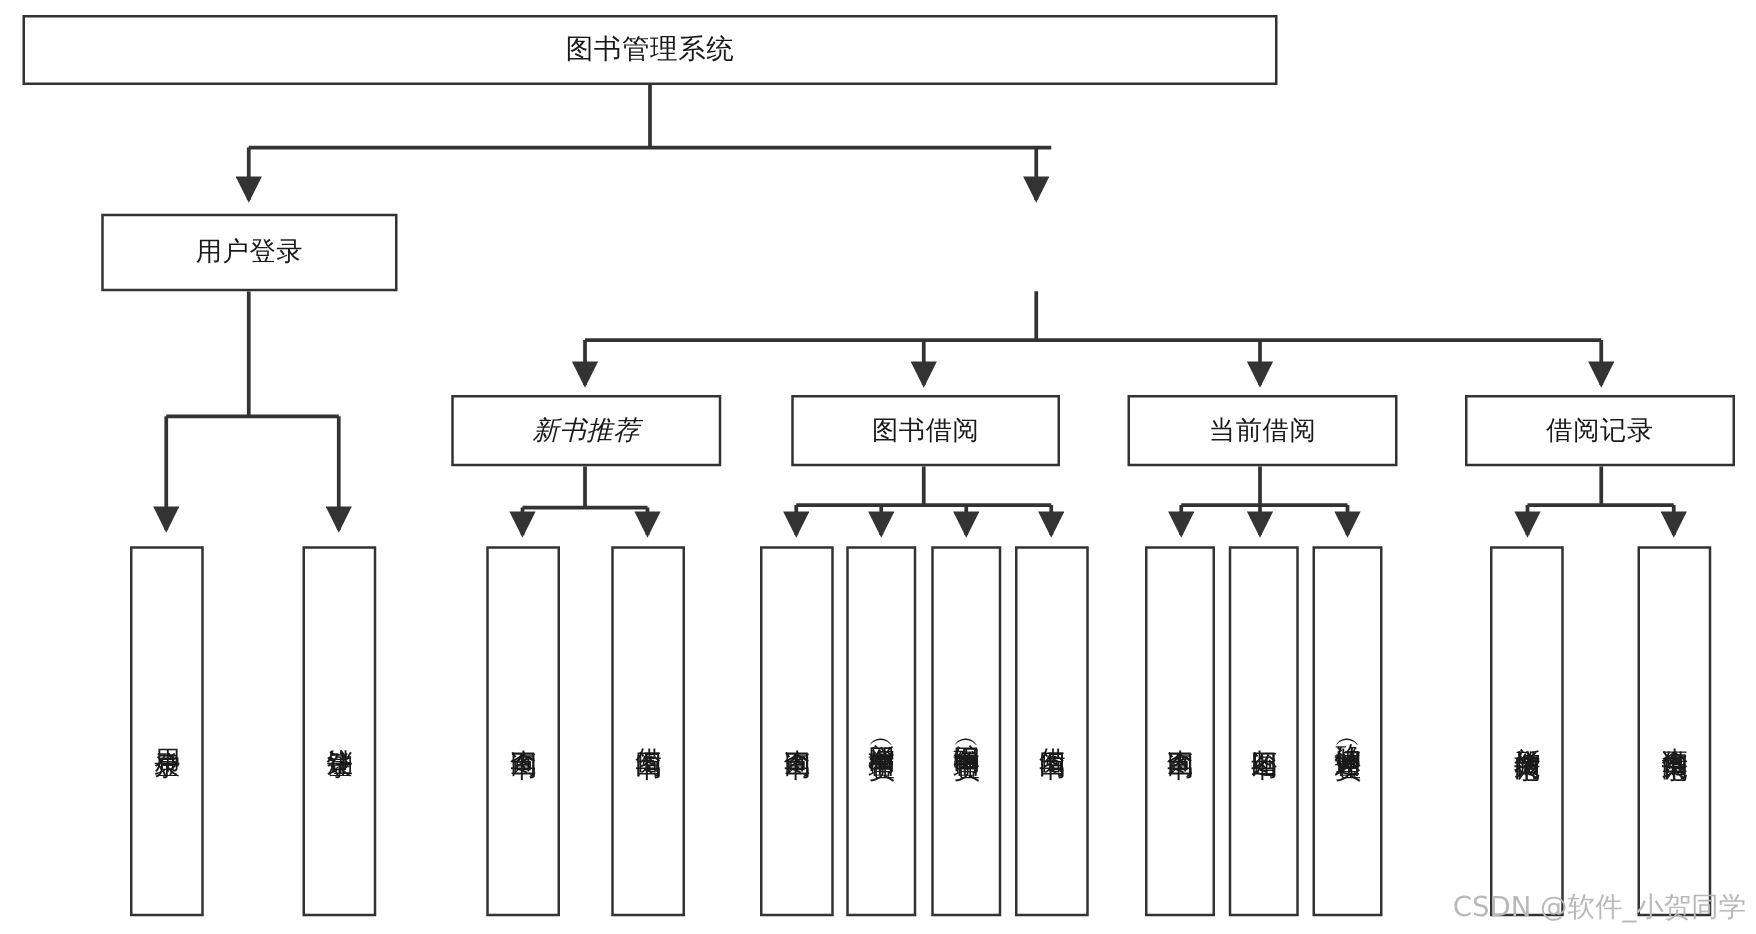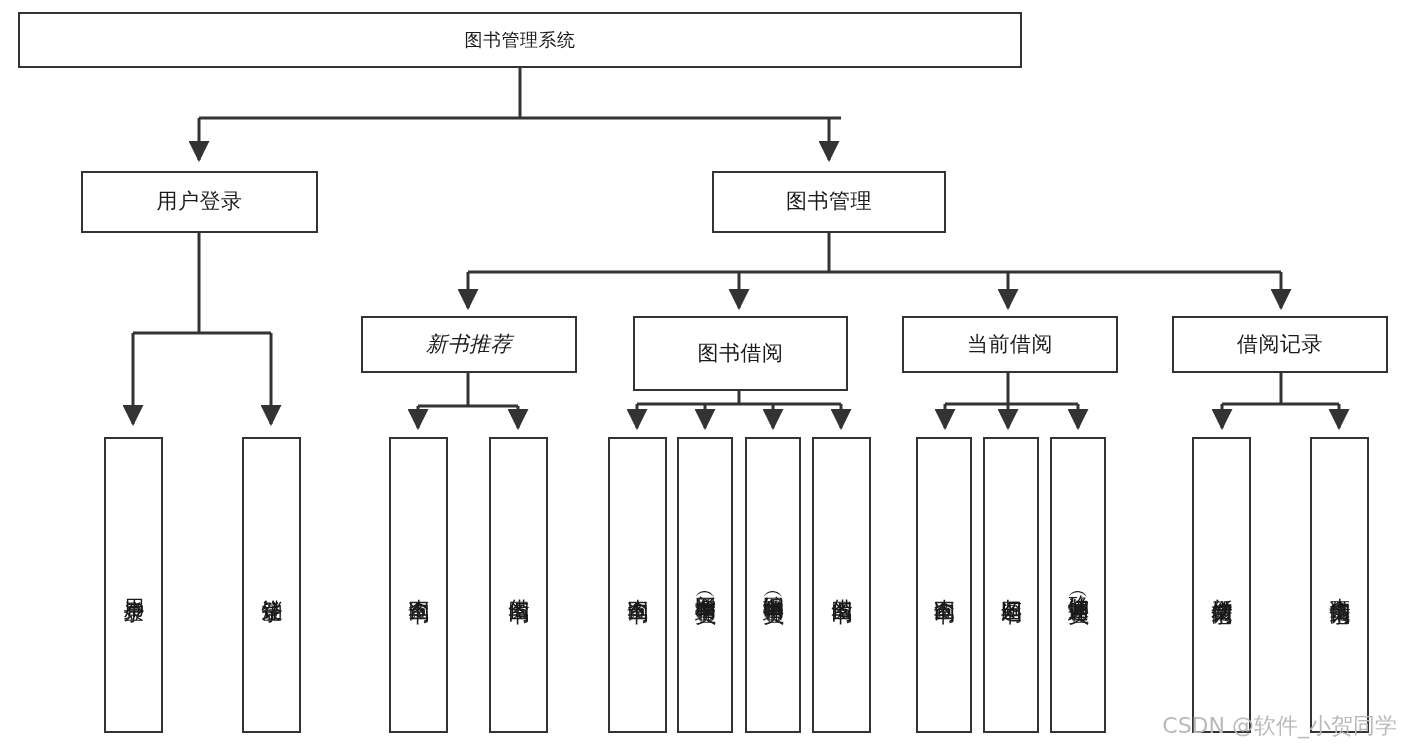--- a/index.html
+++ b/index.html
@@ -40,21 +40,21 @@
     display: block;
     text-align: center;
     line-height: 1.22;
     letter-spacing: 0.5px;
   }
   
   .node.h .label {
     writing-mode: horizontal-tb;
     font-size: 21px;
   }
-  .node.root .label { font-size: 18px; }
+  .node.root .label { font-size: 22px; }
   
   .node.v {
     align-items: center;
     justify-content: center;
     padding: 4px 0;
   }
   .node.v .label {
     writing-mode: vertical-rl;
     text-orientation: upright;
     font-size: 21px;
@@ -130,29 +130,26 @@
   </svg>
 
   <div class="node h root" style="left:18px; top:12px; width:1004px; height:56px;">
     <span class="label">图书管理系统</span>
   </div>
 
   <div class="node h" style="left:81px; top:171px; width:237px; height:62px;">
     <span class="label">用户登录</span>
   </div>
 
-  <div class="node h" style="left:712px; top:171px; width:234px; height:62px;">
-    <span class="label">图书管理</span>
-  </div>
 
   <div class="node h" style="left:361px; top:316px; width:216px; height:57px;font-style:italic;">
     <span class="label">新书推荐</span>
   </div>
 
-  <div class="node h" style="left:633px; top:316px; width:215px; height:75px;">
+  <div class="node h" style="left:633px; top:316px; width:215px; height:57px;">
     <span class="label">图书借阅</span>
   </div>
 
   <div class="node h" style="left:1172px; top:316px; width:216px; height:57px;">
     <span class="label">借阅记录</span>
   </div>
 
   <div class="node h" style="left:902px; top:316px; width:216px; height:57px;">
     <span class="label">当前借阅</span>
   </div>

